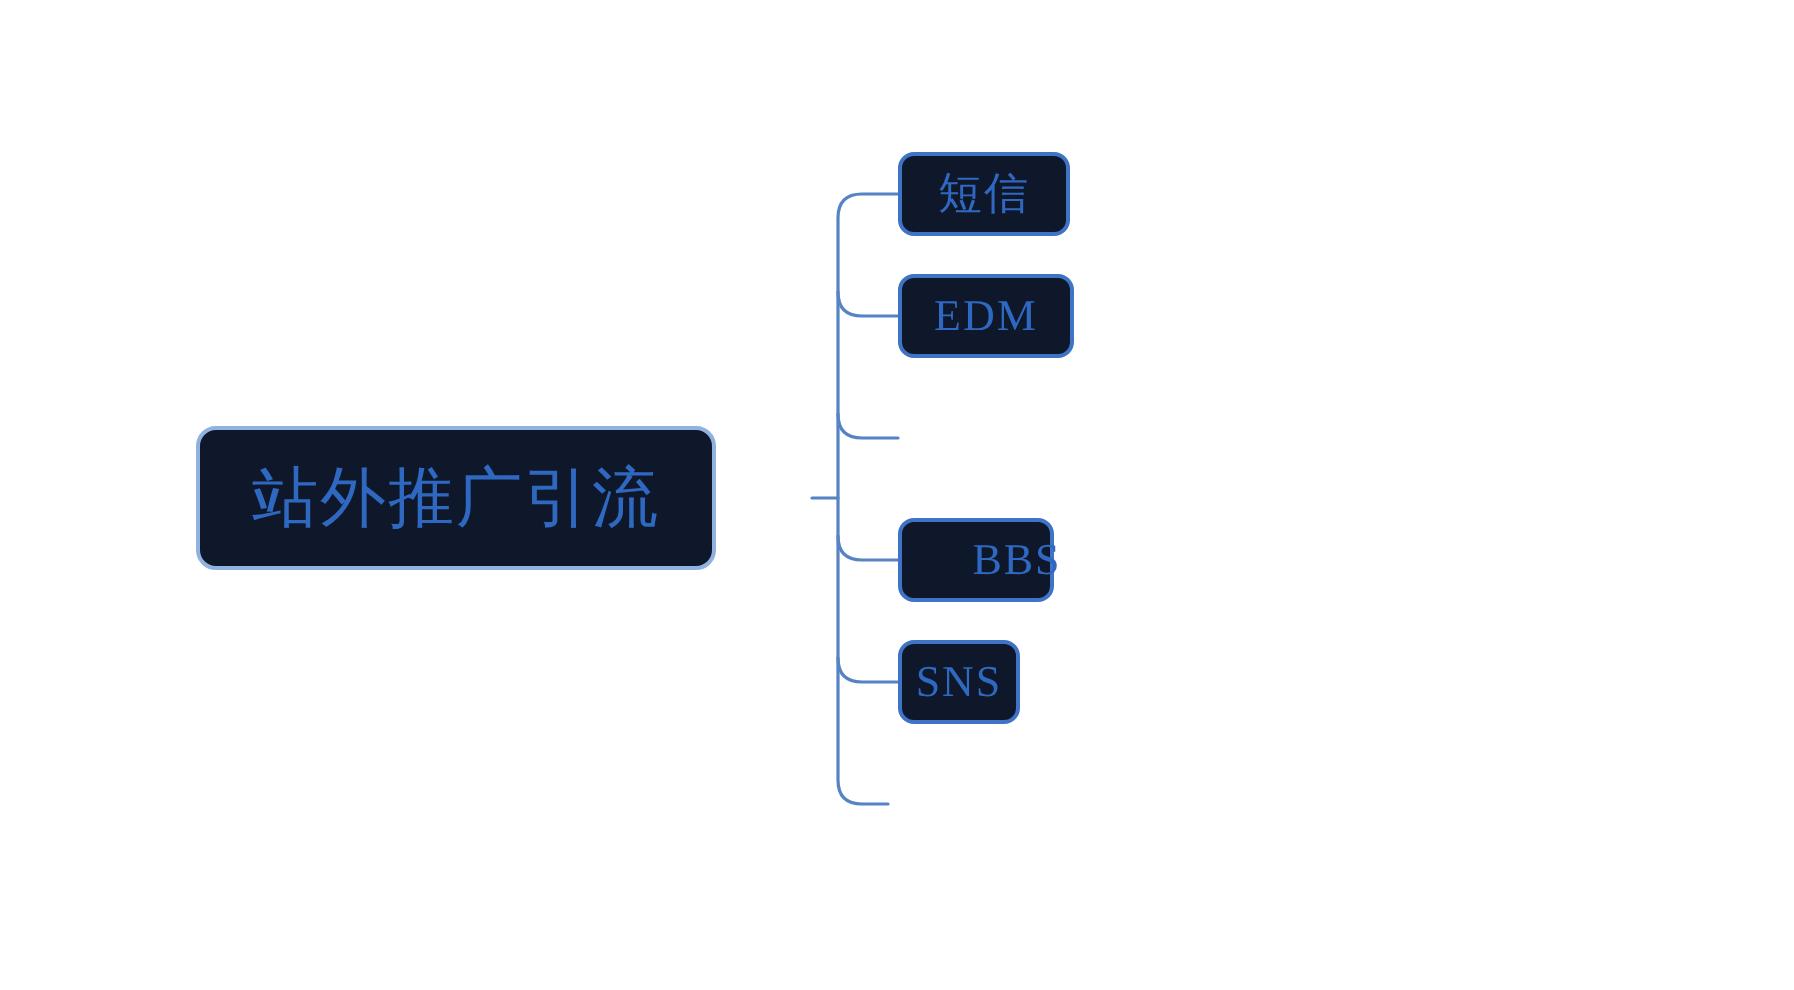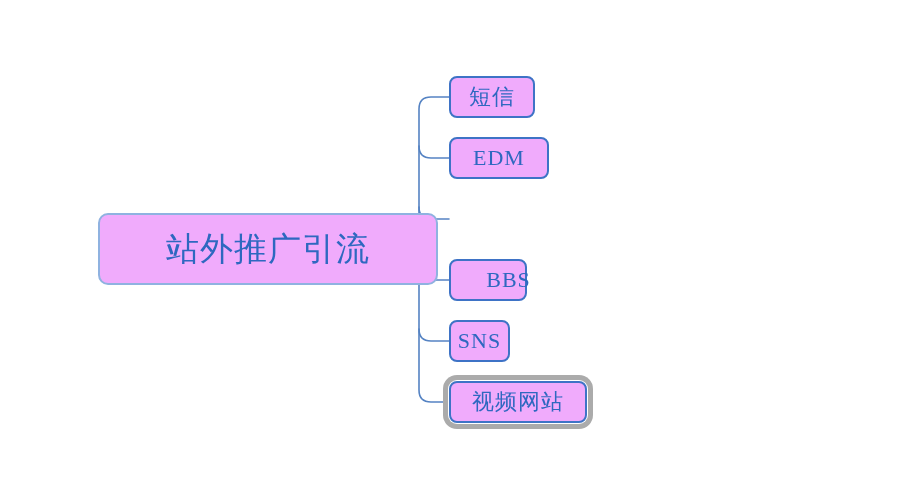--- a/index.html
+++ b/index.html
@@ -8,34 +8,34 @@
     width:897px;height:495px;
     background:var(--canvas_bg,#ffffff);
     font-family:"Liberation Serif","DejaVu Serif",serif;
     overflow:hidden;
   }
   .connectors{position:absolute;left:0;top:0;width:897px;height:495px;}
   .connectors path{fill:none;stroke:var(--connector,#5583c3);stroke-width:1.6;stroke-linecap:round;}
   .node{
     position:absolute;box-sizing:border-box;
     display:flex;align-items:center;justify-content:center;
-    background:#f0abfc;color:var(--text,#2e68c0);
+    background:#0f172a;color:var(--text,#2e68c0);
     white-space:nowrap;cursor:default;
   }
   .root{
-    left:98px;top:213px;width:340px;height:72px;
+    left:98px;top:213px;width:260px;height:72px;
     border:2px solid var(--root_border,#8fb2e0);
     border-radius:10px;font-size:33px;letter-spacing:1px;
   }
   .child{
     height:42px;border:2px solid var(--child_border,#3e73c6);
     border-radius:8px;font-size:22px;letter-spacing:1px;
   }
   .c0{left:449px;top:76px;width:86px;}
-  .c1{left:449px;top:137px;width:100px;}
+  .c1{left:449px;top:137px;width:88px;}
   .c2{left:449px;top:198px;width:90px;}
   .c3{left:449px;top:259px;width:78px;padding-left:41px;}
   .c4{left:449px;top:320px;width:61px;}
   .c5{left:449px;top:381px;width:138px;}
   .selected{
     box-shadow:0 0 0 1px #ffffff,0 0 0 6px var(--selection_ring,#ababab);
   }
 </style>
 </head>
 <body>
@@ -65,17 +65,14 @@
 
 
   <div class="node child c3">
     <span>BBS</span>
   </div>
 
   <div class="node child c4">
     <span>SNS</span>
   </div>
 
-  <div class="node child c5 selected">
-    <span>视频网站</span>
-  </div>
 
 </div>
 
 </body></html>

